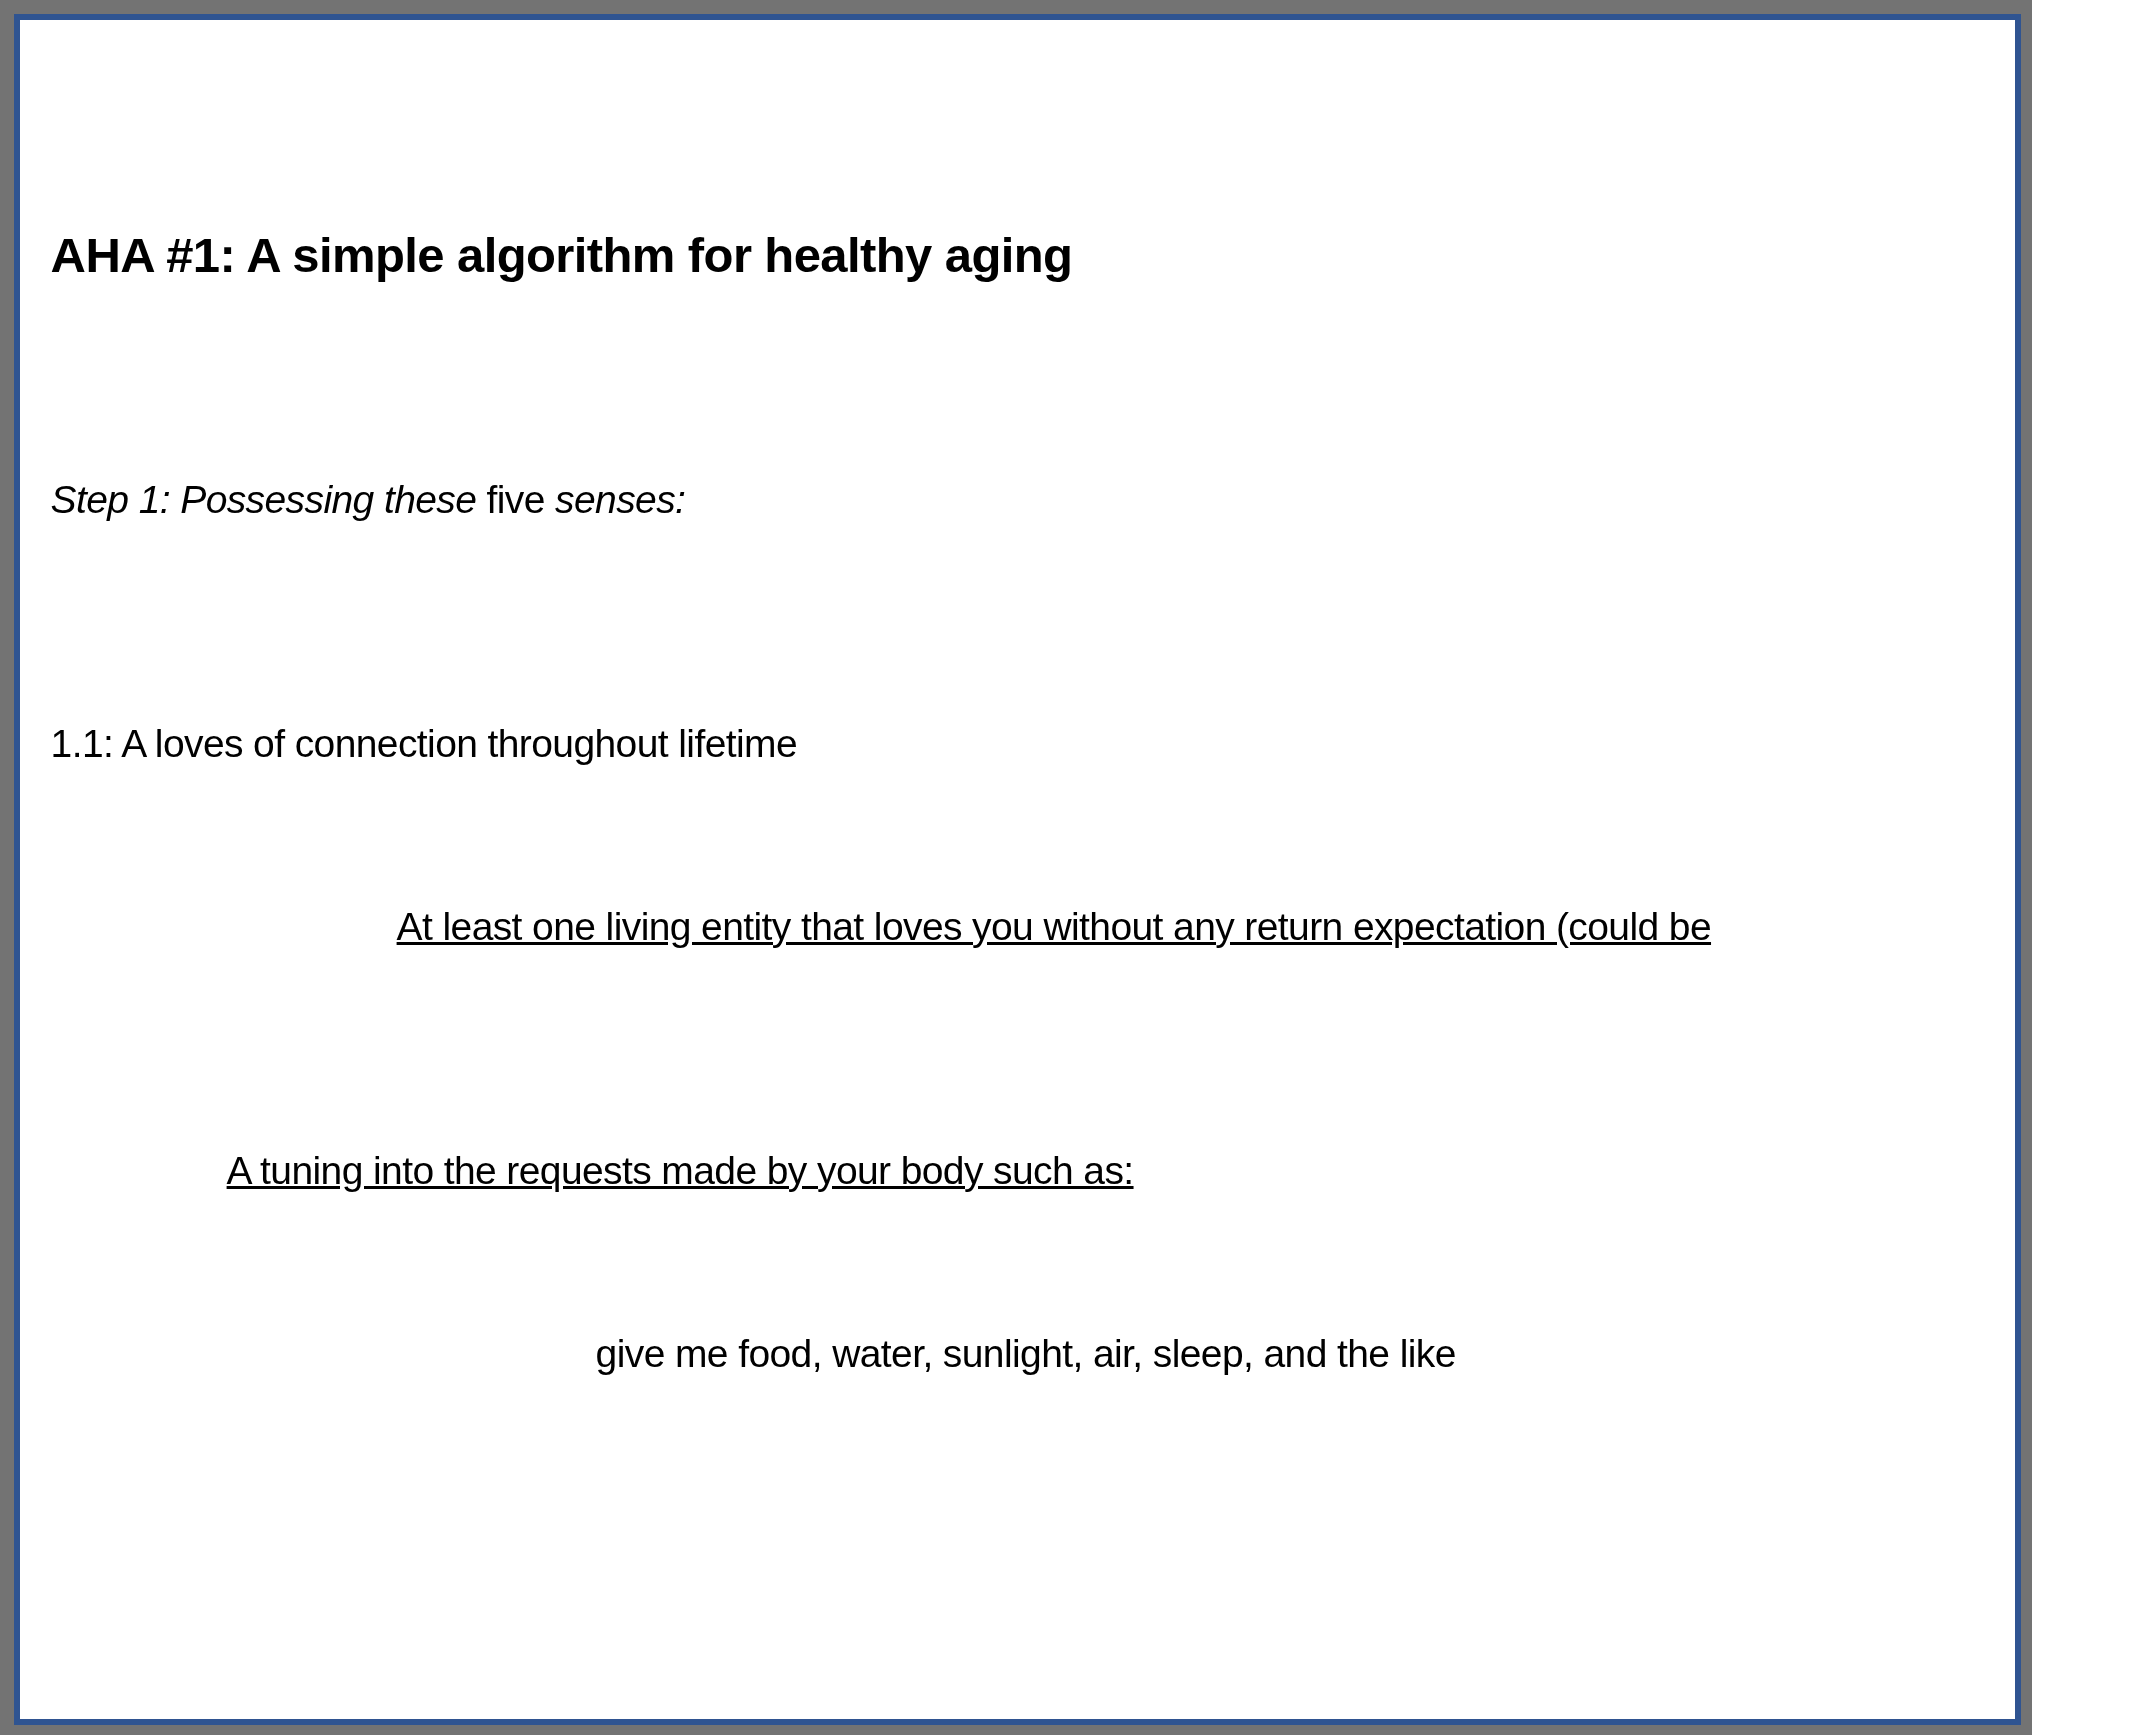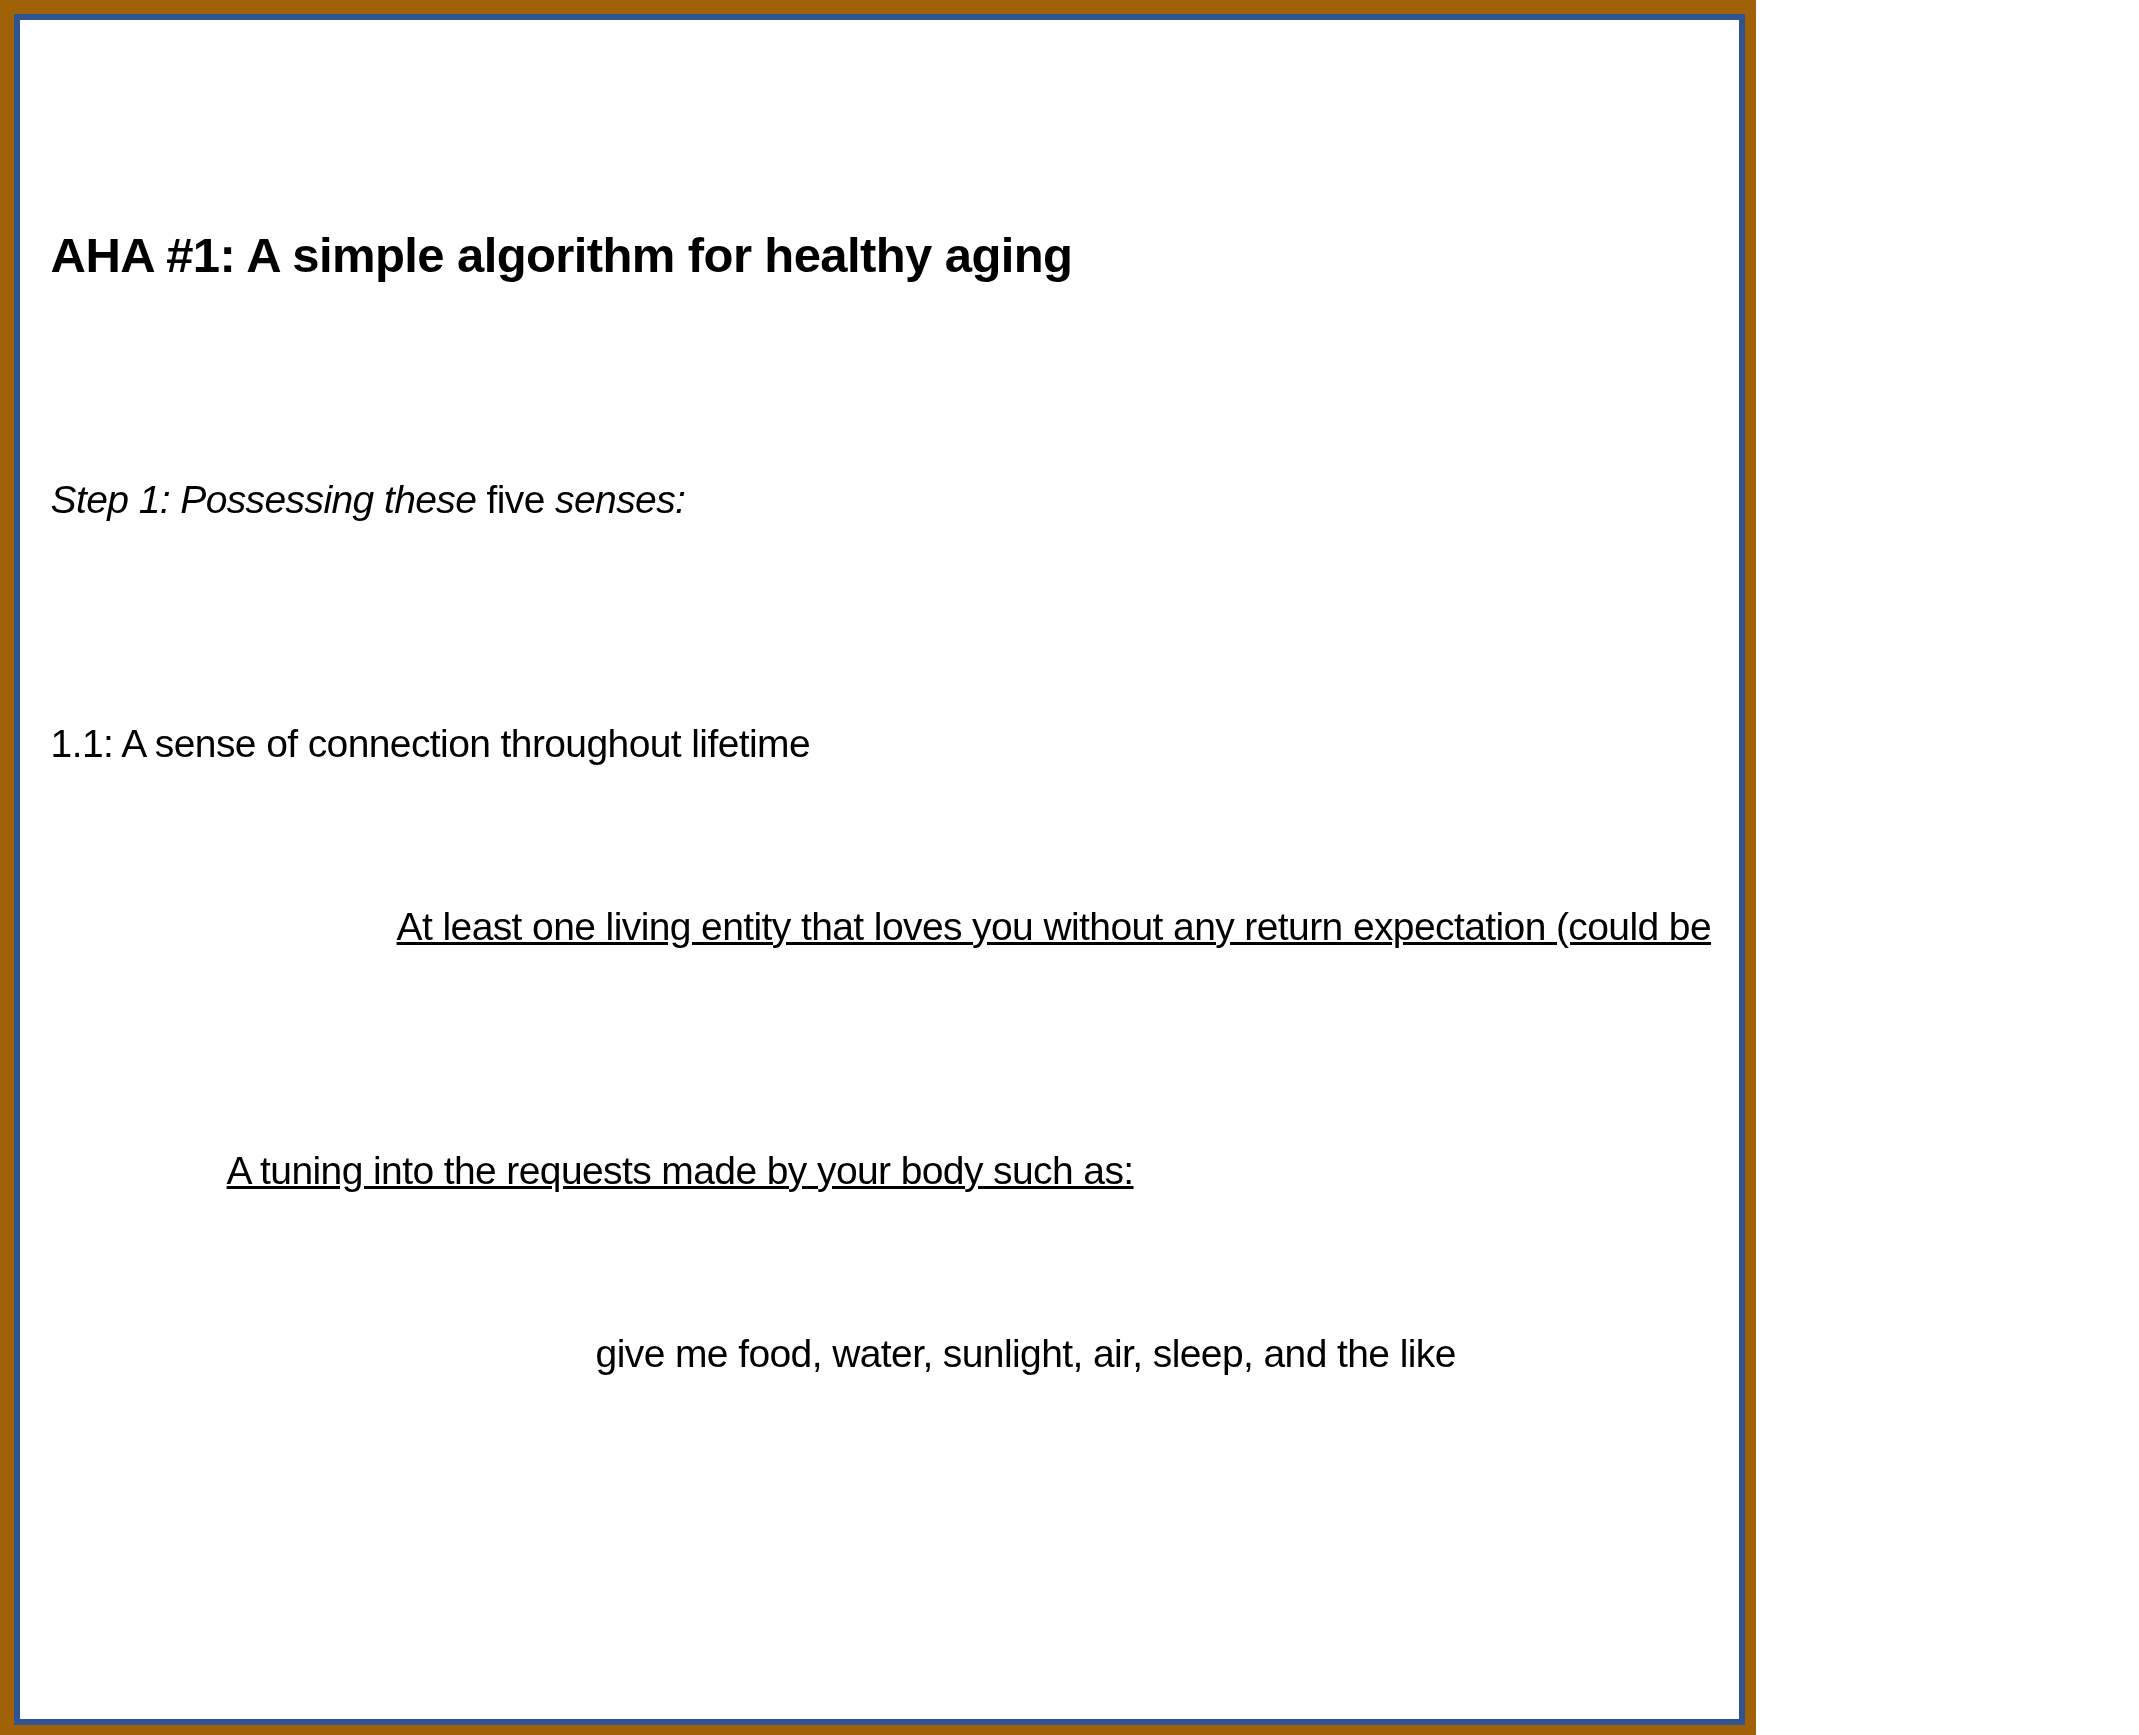--- a/index.html
+++ b/index.html
@@ -9,23 +9,23 @@
   }
   body {
     width: 2140px;
     height: 1736px;
     overflow: hidden;
     font-family: "Liberation Sans", sans-serif;
     color: #000000;
   }
   .page {
     position: relative;
-    width: 1756px;
+    width: 2032px;
     height: 1736px;
-    background: #a16207;
+    background: #737373;
   }
   .frame {
     position: absolute;
     left: 13.6px;
     top: 14px;
     right: 11.4px;
     bottom: 11.4px;
     border: 6.2px solid #2F5491;
     background: #ffffff;
     box-sizing: border-box;
@@ -55,21 +55,21 @@
 <body>
 
 <div class="page">
   <div class="frame">
     <div class="content">
 
       <div class="line title">AHA #1: A simple algorithm for healthy aging</div>
 
       <div class="line italic"><span>Step 1: Possessing these </span><span class="roman">five</span><span> senses:</span></div>
 
-      <div class="line">1.1: A sense of connection throughout lifetime</div>
+      <div class="line">1.1: A loves of connection throughout lifetime</div>
       <div class="line ind2">At least one living entity that loves you without any return expectation (could be</div>
 
       <div class="line ind1">A tuning into the requests made by your body such as:</div>
       <div class="line ind3">give me food, water, sunlight, air, sleep, and the like</div>
 
       
       
 
       
       

